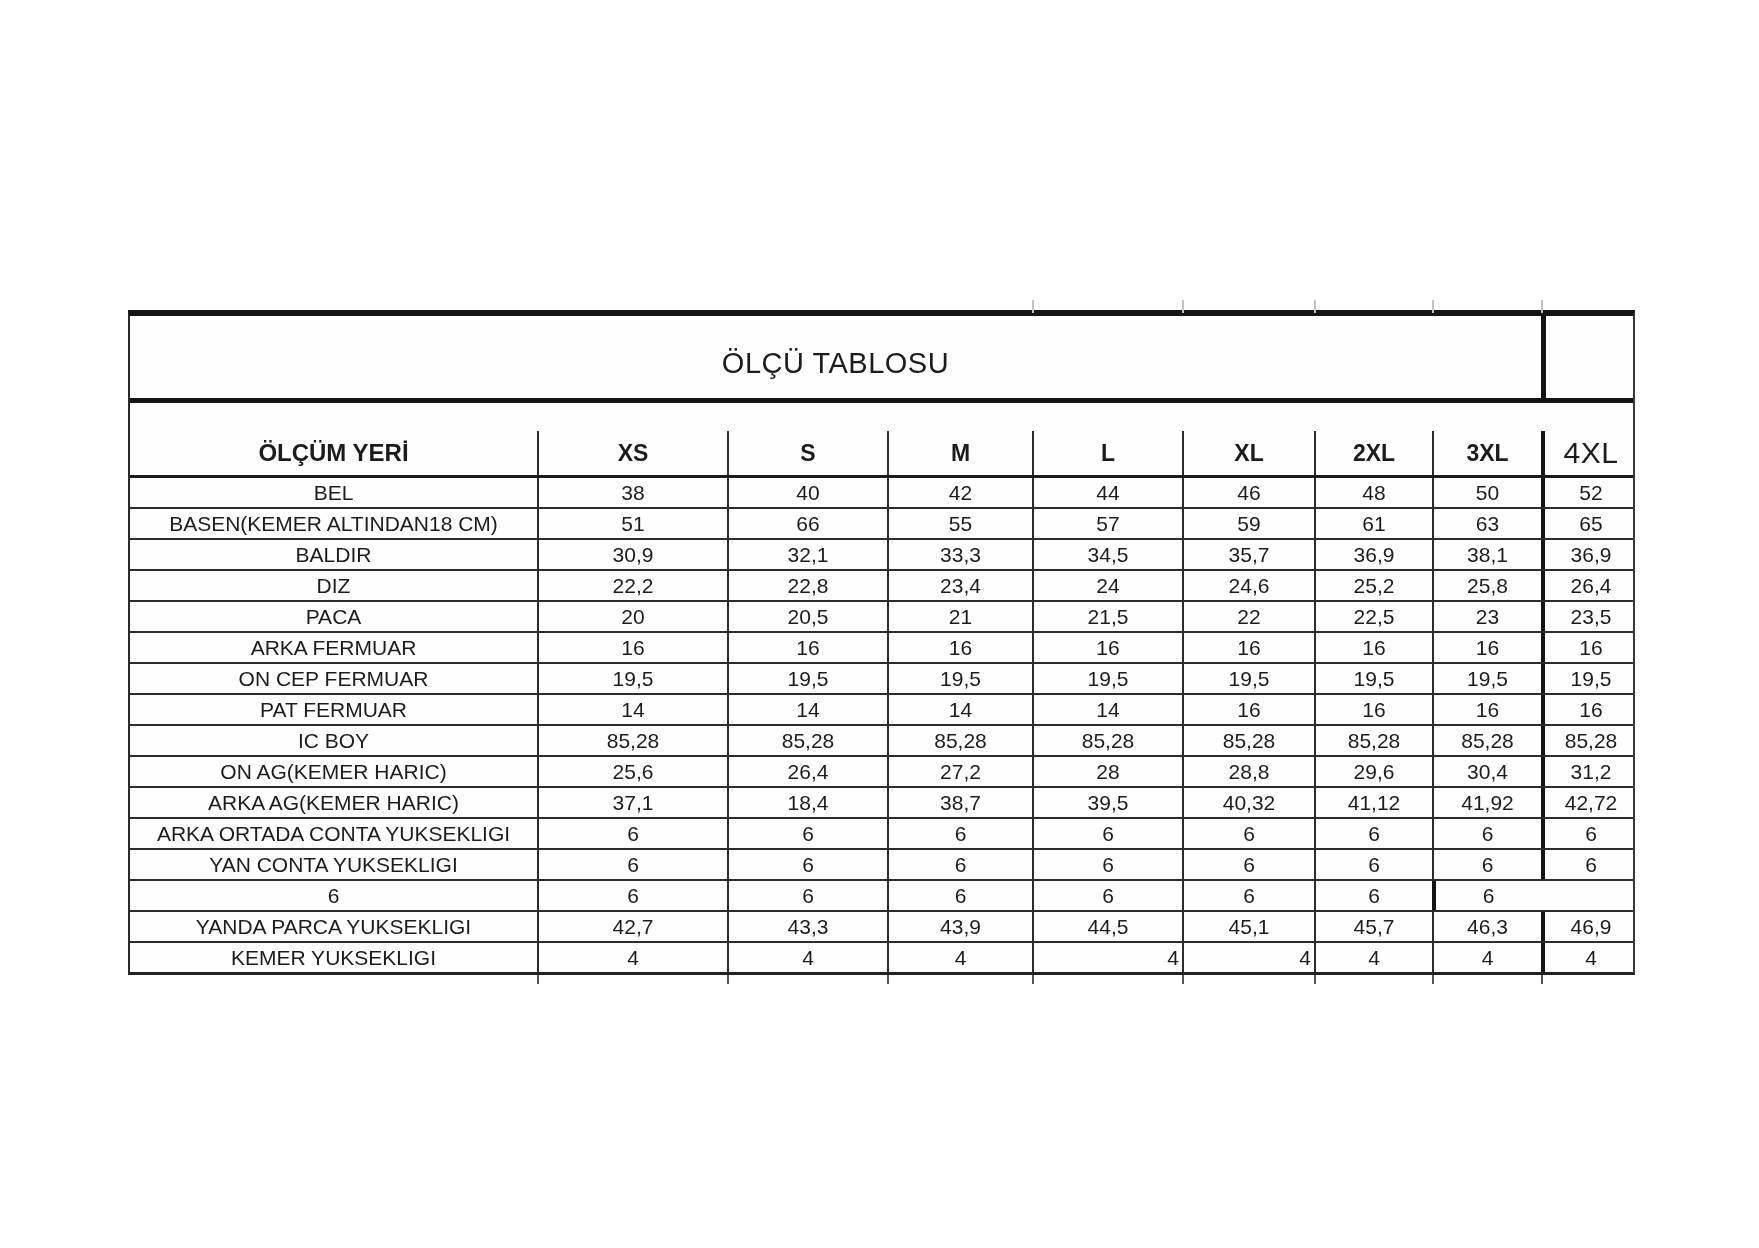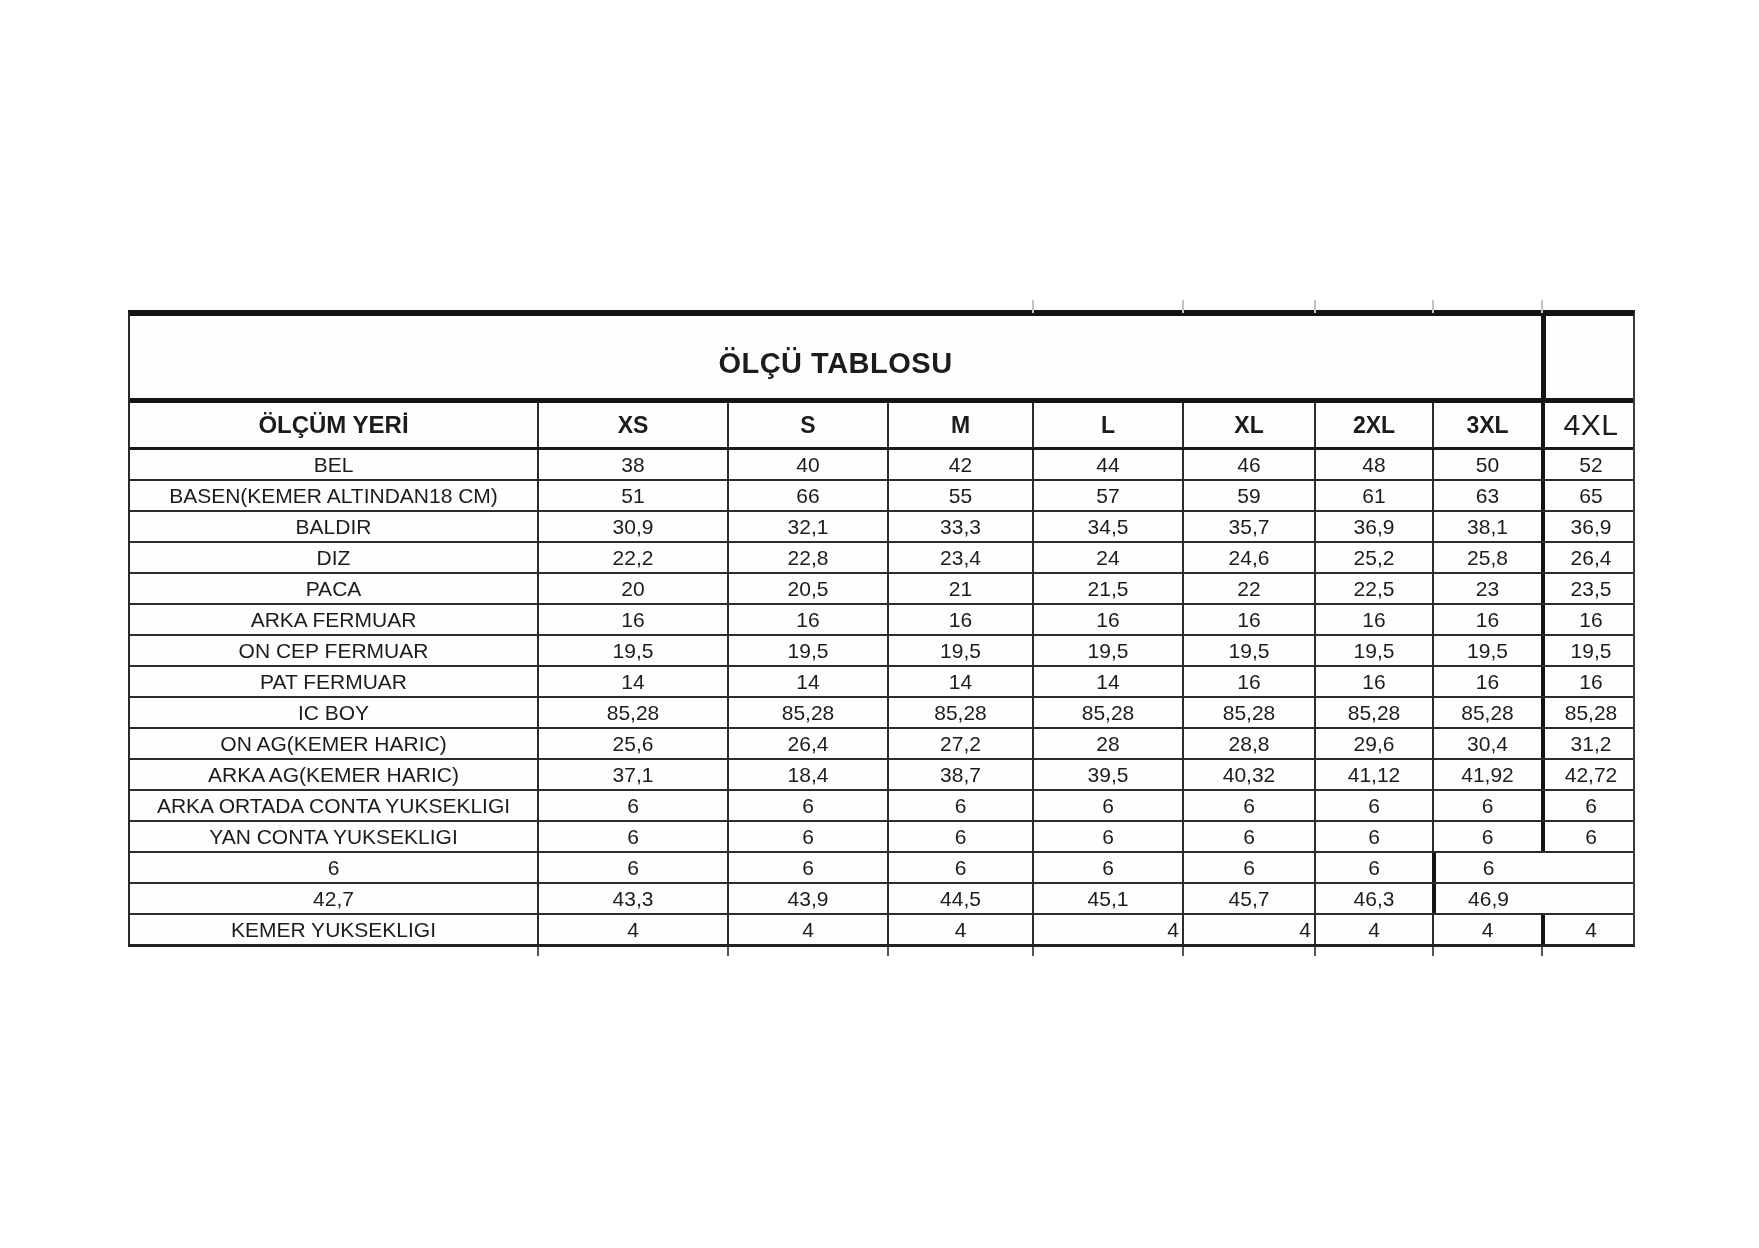--- a/index.html
+++ b/index.html
@@ -25,35 +25,35 @@
   
   .title-row{
     display:grid;
     grid-template-columns:1411px 96px;
     border-bottom:5px solid #141414;
   }
   .title-cell{
     height:82px;
     display:flex;align-items:center;justify-content:center;
     padding-top:12px;box-sizing:border-box;
-    font-size:29px;font-weight:bold;letter-spacing:0.5px;
+    font-size:29px;font-weight:normal;letter-spacing:0.5px;
   }
   .corner-cell{
     border-left:5px solid #141414;
   }
   
   .header-row{
     display:grid;
     grid-template-columns:407px 190px 160px 145px 150px 132px 118px 109px 96px;
     border-bottom:3px solid #1a1a1a;
   }
   .hcell{
     height:44px;
     display:flex;align-items:center;justify-content:center;
-    font-size:23px;font-weight:bold;
+    font-size:23px;font-weight:bold;margin-top:28px;
   }
   .label-hcell{font-size:24px;}
   .hdr-4xl{font-weight:400;font-size:30px;letter-spacing:0.5px;}
   
   .trow{
     display:grid;
     grid-template-columns:407px 190px 160px 145px 150px 132px 118px 109px 96px;
     border-bottom:2px solid #2c2c2c;
   }
   .trow:last-child{border-bottom:none;}
@@ -245,20 +245,21 @@
           <div class="cell vcell">6</div>
           <div class="cell vcell">6</div>
           <div class="cell vcell">6</div>
           <div class="cell vcell">6</div>
           <div class="cell vcell">6</div>
           <div class="cell vcell">6</div>
           <div class="cell vcell">6</div>
           <div class="cell vcell col-4xl">6</div>
         </div>
         <div class="trow">
+          <div class="cell label-cell">YANDA PARCA YUKSEKLIGI</div>
           <div class="cell vcell">42,7</div>
           <div class="cell vcell">43,3</div>
           <div class="cell vcell">43,9</div>
           <div class="cell vcell">44,5</div>
           <div class="cell vcell">45,1</div>
           <div class="cell vcell">45,7</div>
           <div class="cell vcell">46,3</div>
           <div class="cell vcell col-4xl">46,9</div>
         </div>
         <div class="trow">

